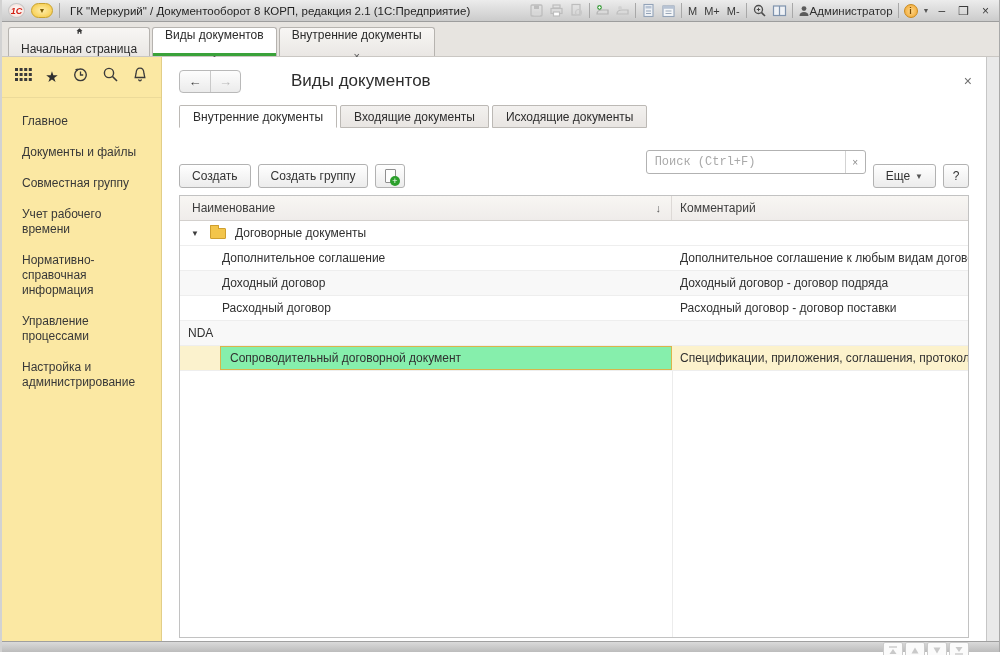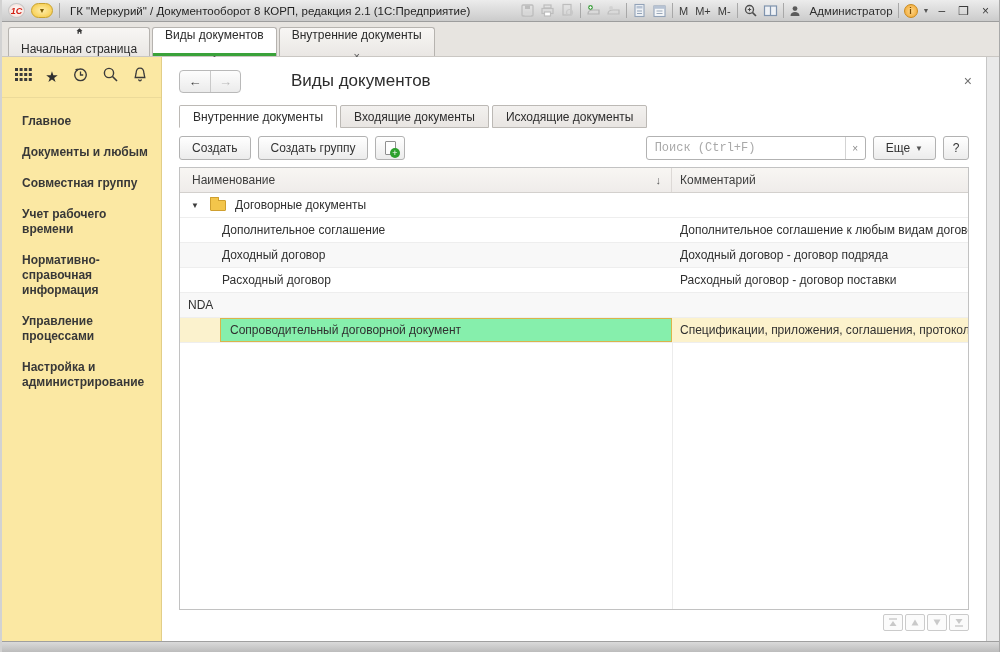--- a/index.html
+++ b/index.html
@@ -9,57 +9,57 @@
 
   
   .titlebar { height:22px; flex:0 0 22px; background:linear-gradient(#ececec,#cbcbcb); border-bottom:1px solid #9d9d9d; display:flex; align-items:center; padding:0 6px; gap:6px; font-size:11.5px; color:#1f1f1f; }
   .logo-1c { width:17px; height:15px; border-radius:50%; background:radial-gradient(#fff,#f3d9d2); border:1px solid #c6c6c6; color:#d21f12; font-weight:bold; font-style:italic; font-size:9px; display:flex; align-items:center; justify-content:center; }
   .menu-btn { width:22px; height:15px; border-radius:8px; background:radial-gradient(#ffefae,#f5c63b); border:1px solid #c9a22c; color:#7c5c05; font-size:8px; display:flex; align-items:center; justify-content:center; }
   .tb-sep { width:1px; height:15px; background:#a8a8a8; }
   .tb-title { margin-left:4px; white-space:nowrap; }
   .tb-right { margin-left:auto; display:flex; align-items:center; gap:5px; }
   .tb-right svg { display:block; }
   .tb-m { font-size:11px; color:#3a3a3a; padding:0 1px; }
-  .user-chip { display:flex; align-items:center; gap:9px; color:#2e2e2e; }
+  .user-chip { display:flex; align-items:center; gap:0; color:#2e2e2e; }
   .info-btn { width:14px; height:14px; border-radius:50%; background:radial-gradient(#ffd98c,#efa22b); border:1px solid #c98a1d; color:#7c4c03; font-size:9px; font-weight:bold; display:flex; align-items:center; justify-content:center; }
   .caret { font-size:7px; color:#555; }
   .win-btn { font-size:12px; color:#3c3c3c; padding:0 4px; line-height:1; }
 
   
   .tabbar { height:35px; flex:0 0 35px; background:#e7e4e0; border-bottom:1px solid #cac7c3; display:flex; align-items:flex-end; padding-left:6px; }
   .wtab { height:29px; display:flex; align-items:center; gap:8px; padding:0 12px; background:linear-gradient(#f8f6f4,#eae7e4); border:1px solid #b6b3af; border-bottom:none; border-radius:3px 3px 0 0; margin-right:2px; color:#2b2b2b; position:relative; white-space:nowrap;flex-direction:column; }
   .wtab.active { background:#fff; }
   .wtab.active::after { content:""; position:absolute; left:0; right:0; bottom:0; height:3px; background:#3aa23a; }
   .wtab .tab-x { color:#555; font-size:11px; }
 
   
   .body { flex:1; display:flex; min-height:0; border-bottom:1px solid #9f9f9f; }
   .sidebar { width:160px; flex:0 0 160px; background:#fbe8a3; border-right:1px solid #e2ce88; display:flex; flex-direction:column; }
   .side-icons { display:flex; align-items:center; justify-content:space-between; padding:9px 13px 11px 13px; border-bottom:1px solid rgba(0,0,0,0.06); }
   .side-icons .star-glyph { font-size:15px; color:#2f2f2f; line-height:1; }
-  .side-menu { padding-top:8px;font-weight:bold; }
+  .side-menu { padding-top:8px; }
   .side-item { padding:8px 12px 8px 20px; color:#383838; line-height:15px; cursor:default; }
 
   .main { flex:1; background:#fff; display:flex; flex-direction:column; min-width:0; position:relative; }
   .right-strip { width:13px; flex:0 0 13px; background:#e9e9e9; border-left:1px solid #c6c6c6; }
 
   .main-head { height:48px; flex:0 0 48px; display:flex; align-items:center; padding:0 14px 0 17px; }
   .nav-group { display:flex; border:1px solid #b9b9b9; border-radius:4px; overflow:hidden; background:linear-gradient(#fdfdfd,#ebebeb); }
   .nav-btn { width:30px; height:21px; display:flex; align-items:center; justify-content:center; font-size:13px; color:#3f3f3f; }
   .nav-btn + .nav-btn { border-left:1px solid #c9c9c9; }
   .nav-btn.disabled { color:#b9b9b9; }
   .page-title { font-size:17px; font-weight:400; color:#2d2d2d; margin-left:50px; }
   .form-close { margin-left:auto; color:#6e6e6e; font-size:14px; line-height:1; }
 
   .doc-tabs { display:flex; padding-left:17px; height:23px; flex:0 0 23px; }
   .dtab { padding:0 13px; display:flex; align-items:center; color:#2d2d2d; background:linear-gradient(#f3f1ef,#e8e5e2); border:1px solid #bcb9b5; margin-right:3px; border-radius:2px 2px 0 0; white-space:nowrap; }
   .dtab.active { background:#fff; border-bottom-color:#fff; }
 
   .cmdbar { display:flex; align-items:center; gap:7px; padding:8px 17px 7px 17px; flex:0 0 39px; }
-  .btn { height:24px; padding:0 12px; background:linear-gradient(#ffffff,#ececec); border:1px solid #b2b2b2; border-radius:3px; color:#333; display:flex; align-items:center; gap:5px; white-space:nowrap; }
+  .btn { height:24px; padding:0 12px; background:linear-gradient(#ffffff,#ececec); border:1px solid #b2b2b2; border-radius:3px; color:#333; display:flex; align-items:center; gap:5px; white-space:nowrap;margin-top:28px; }
   .icon-btn { width:30px; padding:0; justify-content:center; }
   .doc-new { width:11px; height:14px; background:#fdfdfd; border:1px solid #8f8f8f; border-radius:1px; position:relative; }
   .doc-new::after { content:"+"; position:absolute; right:-5px; bottom:-4px; width:10px; height:10px; background:#2ca02c; border-radius:50%; color:#fff; font-size:9px; line-height:10px; text-align:center; }
   .spacer { flex:1; }
   .search { width:220px; height:24px; border:1px solid #b2b2b2; border-radius:3px; display:flex; background:#fff; overflow:hidden; }
   .search input { flex:1; border:none; outline:none; padding:0 8px; font-size:12px; color:#333; font-family:Liberation Mono, monospace; background:transparent; }
   .search input::placeholder { color:#a9a9a9; }
   .search .clear { width:20px; border-left:1px solid #d3d3d3; color:#8a8a8a; display:flex; align-items:center; justify-content:center; font-size:10px; }
   .btn.help { width:26px; padding:0; justify-content:center; }
   .btn .dd { font-size:8px; color:#555; }
@@ -236,21 +236,21 @@
               <circle cx="7" cy="7" r="4.6" fill="none" stroke="#3a3a3a" stroke-width="1.4"></circle>
               <path d="M10.5 10.5 L15 15" stroke="#3a3a3a" stroke-width="1.6"></path>
             </svg></span>
         <span><svg width="16" height="17" viewBox="0 0 16 17">
               <path d="M8 2.2 C5.2 2.2 4.2 4.6 4.1 7.2 L3.2 11.5 H12.8 L11.9 7.2 C11.8 4.6 10.8 2.2 8 2.2 Z" fill="none" stroke="#3a3a3a" stroke-width="1.3"></path>
               <path d="M6.6 13.4 C6.8 14.4 7.3 14.9 8 14.9 C8.7 14.9 9.2 14.4 9.4 13.4" fill="none" stroke="#3a3a3a" stroke-width="1.3"></path>
             </svg></span>
       </div>
       <div class="side-menu">
         <div class="side-item">Главное</div>
-        <div class="side-item">Документы и любым</div>
+        <div class="side-item">Документы и файлы</div>
         <div class="side-item">Совместная группу</div>
         <div class="side-item">Учет рабочего времени</div>
         <div class="side-item">Нормативно-справочная информация</div>
         <div class="side-item">Управление процессами</div>
         <div class="side-item">Настройка и администрирование</div>
       </div>
     </div>
 
     <div class="main">
 

